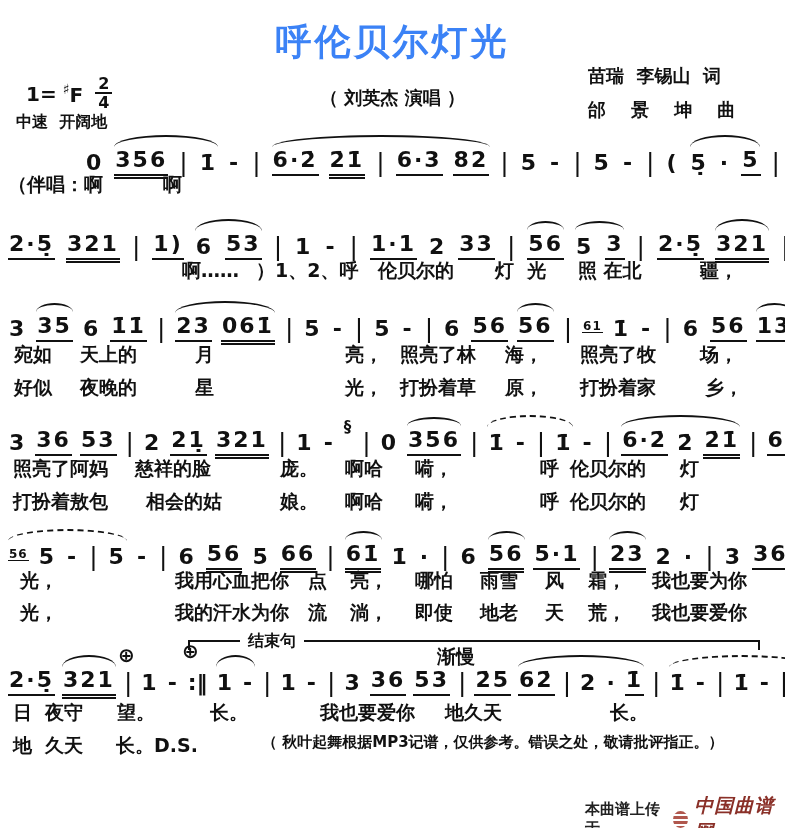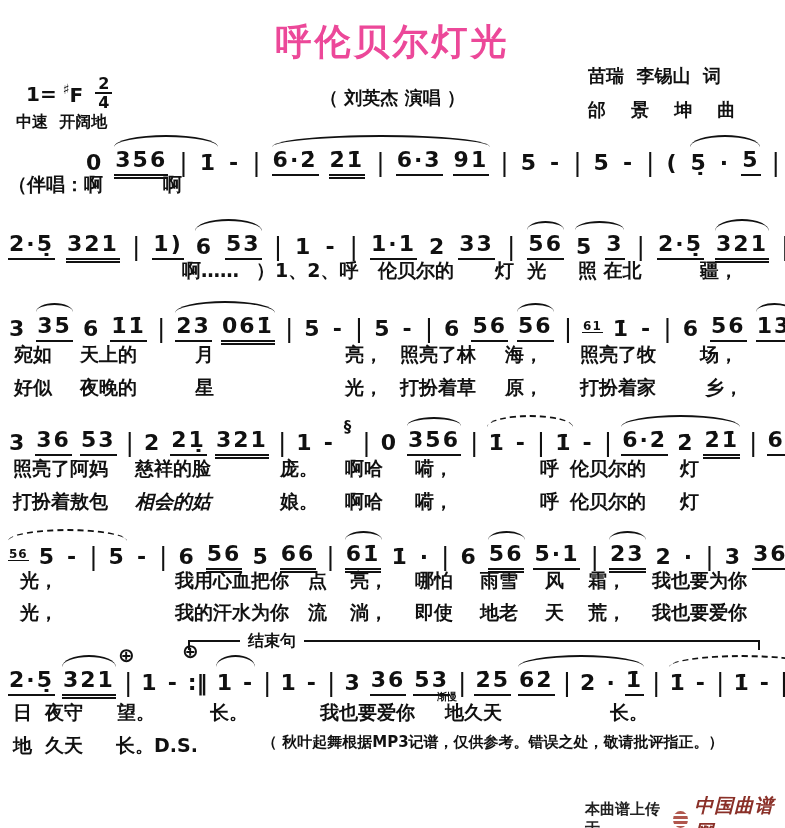--- a/index.html
+++ b/index.html
@@ -36,33 +36,33 @@
   .lyric{position:absolute;font-size:19px;font-weight:700;white-space:pre;}
   .lyric.small{font-size:15px;}
 
   .coda{position:absolute;font-size:20px;font-weight:700;}
   .ending-bracket{position:absolute;left:188px;top:640px;width:572px;border-top:2px solid #111;}
   .ending-bracket::before,.ending-bracket::after{content:"";position:absolute;top:-2px;width:2px;height:10px;background:#111;}
   .ending-bracket::before{left:0;}
   .ending-bracket::after{right:0;}
   .ending-label{position:absolute;top:-11px;left:52px;background:#fff;padding:0 8px;
                 font-size:16px;font-weight:700;}
-  .rall{position:absolute;left:437px;top:644px;font-size:10px;font-weight:700;margin-top:46px;}
+  .rall{position:absolute;left:437px;top:644px;font-size:19px;font-weight:700;}
 
   .footer{position:absolute;left:585px;top:793px;display:flex;align-items:center;gap:6px;}
   .footer .uploaded{font-size:15px;font-weight:700;color:#222;}
   .logo-dot{width:17px;height:17px;border-radius:50%;
             background:repeating-linear-gradient(#b0574d 0 3px,#ffffff 3px 5px);}
   .sitename{font-size:19px;font-weight:700;font-style:italic;color:#8a3028;letter-spacing:1px;}
 </style>
 </head>
 <body>
 
 <div id="sheet">
-  <div class="title" style="color: #ec4899;">呼伦贝尔灯光</div>
+  <div class="title" style="color: #3b82f6;">呼伦贝尔灯光</div>
   <div class="subtitle">（ 刘英杰 演唱 ）</div>
   <div class="credit l2">邰    景    坤    曲</div>
   <div class="credit l1">苗瑞  李锡山  词</div>
 
   <div class="keysig">
     <span>1=</span>
     <span><span class="sharp">♯</span><span>F</span></span>
     <span class="frac">
       <span class="num">2</span>
       <span class="den">4</span>
@@ -75,21 +75,21 @@
         <span class="tok">0</span>
         <span class="tok u2">356</span>
         <span class="tok bar">|</span>
         <span class="tok">1̇</span>
         <span class="tok">-</span>
         <span class="tok bar">|</span>
         <span class="tok u1">6·2̇</span>
         <span class="tok u2">2̇1̇</span>
         <span class="tok bar">|</span>
         <span class="tok u1">6·3</span>
-        <span class="tok u1">91</span>
+        <span class="tok u1">82</span>
         <span class="tok bar">|</span>
         <span class="tok">5</span>
         <span class="tok">-</span>
         <span class="tok bar">|</span>
         <span class="tok">5</span>
         <span class="tok">-</span>
         <span class="tok bar">|</span>
         <span class="tok">(</span>
         <span class="tok">5̣</span>
         <span class="tok">·</span>
@@ -214,21 +214,21 @@
       </div>
       <span class="lyric" style="left: 13px; top: 456px; text-align: center;">照亮了阿妈</span>
       <span class="lyric" style="left: 135px; top: 456px;">慈祥的脸</span>
       <span class="lyric" style="left: 280px; top: 456px;">庞。</span>
       <span class="lyric" style="left: 345px; top: 456px;">啊哈</span>
       <span class="lyric" style="left: 415px; top: 456px;">嗬，</span>
       <span class="lyric" style="left: 540px; top: 456px;">呼</span>
       <span class="lyric" style="left: 570px; top: 456px;">伦贝尔的</span>
       <span class="lyric" style="left: 680px; top: 456px;">灯</span>
       <span class="lyric" style="left: 13px; top: 489px;">打扮着敖包</span>
-      <span class="lyric" style="left: 135px; top: 489px; font-style: italic;">相会的姑</span>
+      <span class="lyric" style="left: 146px; top: 489px;">相会的姑</span>
       <span class="lyric" style="left: 280px; top: 489px;">娘。</span>
       <span class="lyric" style="left: 345px; top: 489px;">啊哈</span>
       <span class="lyric" style="left: 415px; top: 489px;">嗬，</span>
       <span class="lyric" style="left: 540px; top: 489px;">呼</span>
       <span class="lyric" style="left: 570px; top: 489px;">伦贝尔的</span>
       <span class="lyric" style="left: 680px; top: 489px;">灯</span>
       <div class="note-row" style="left: 8px; top: 540px; gap: 9px;">
         <span class="tok grace">56</span>
         <span class="tok">5</span>
         <span class="tok">-</span>

